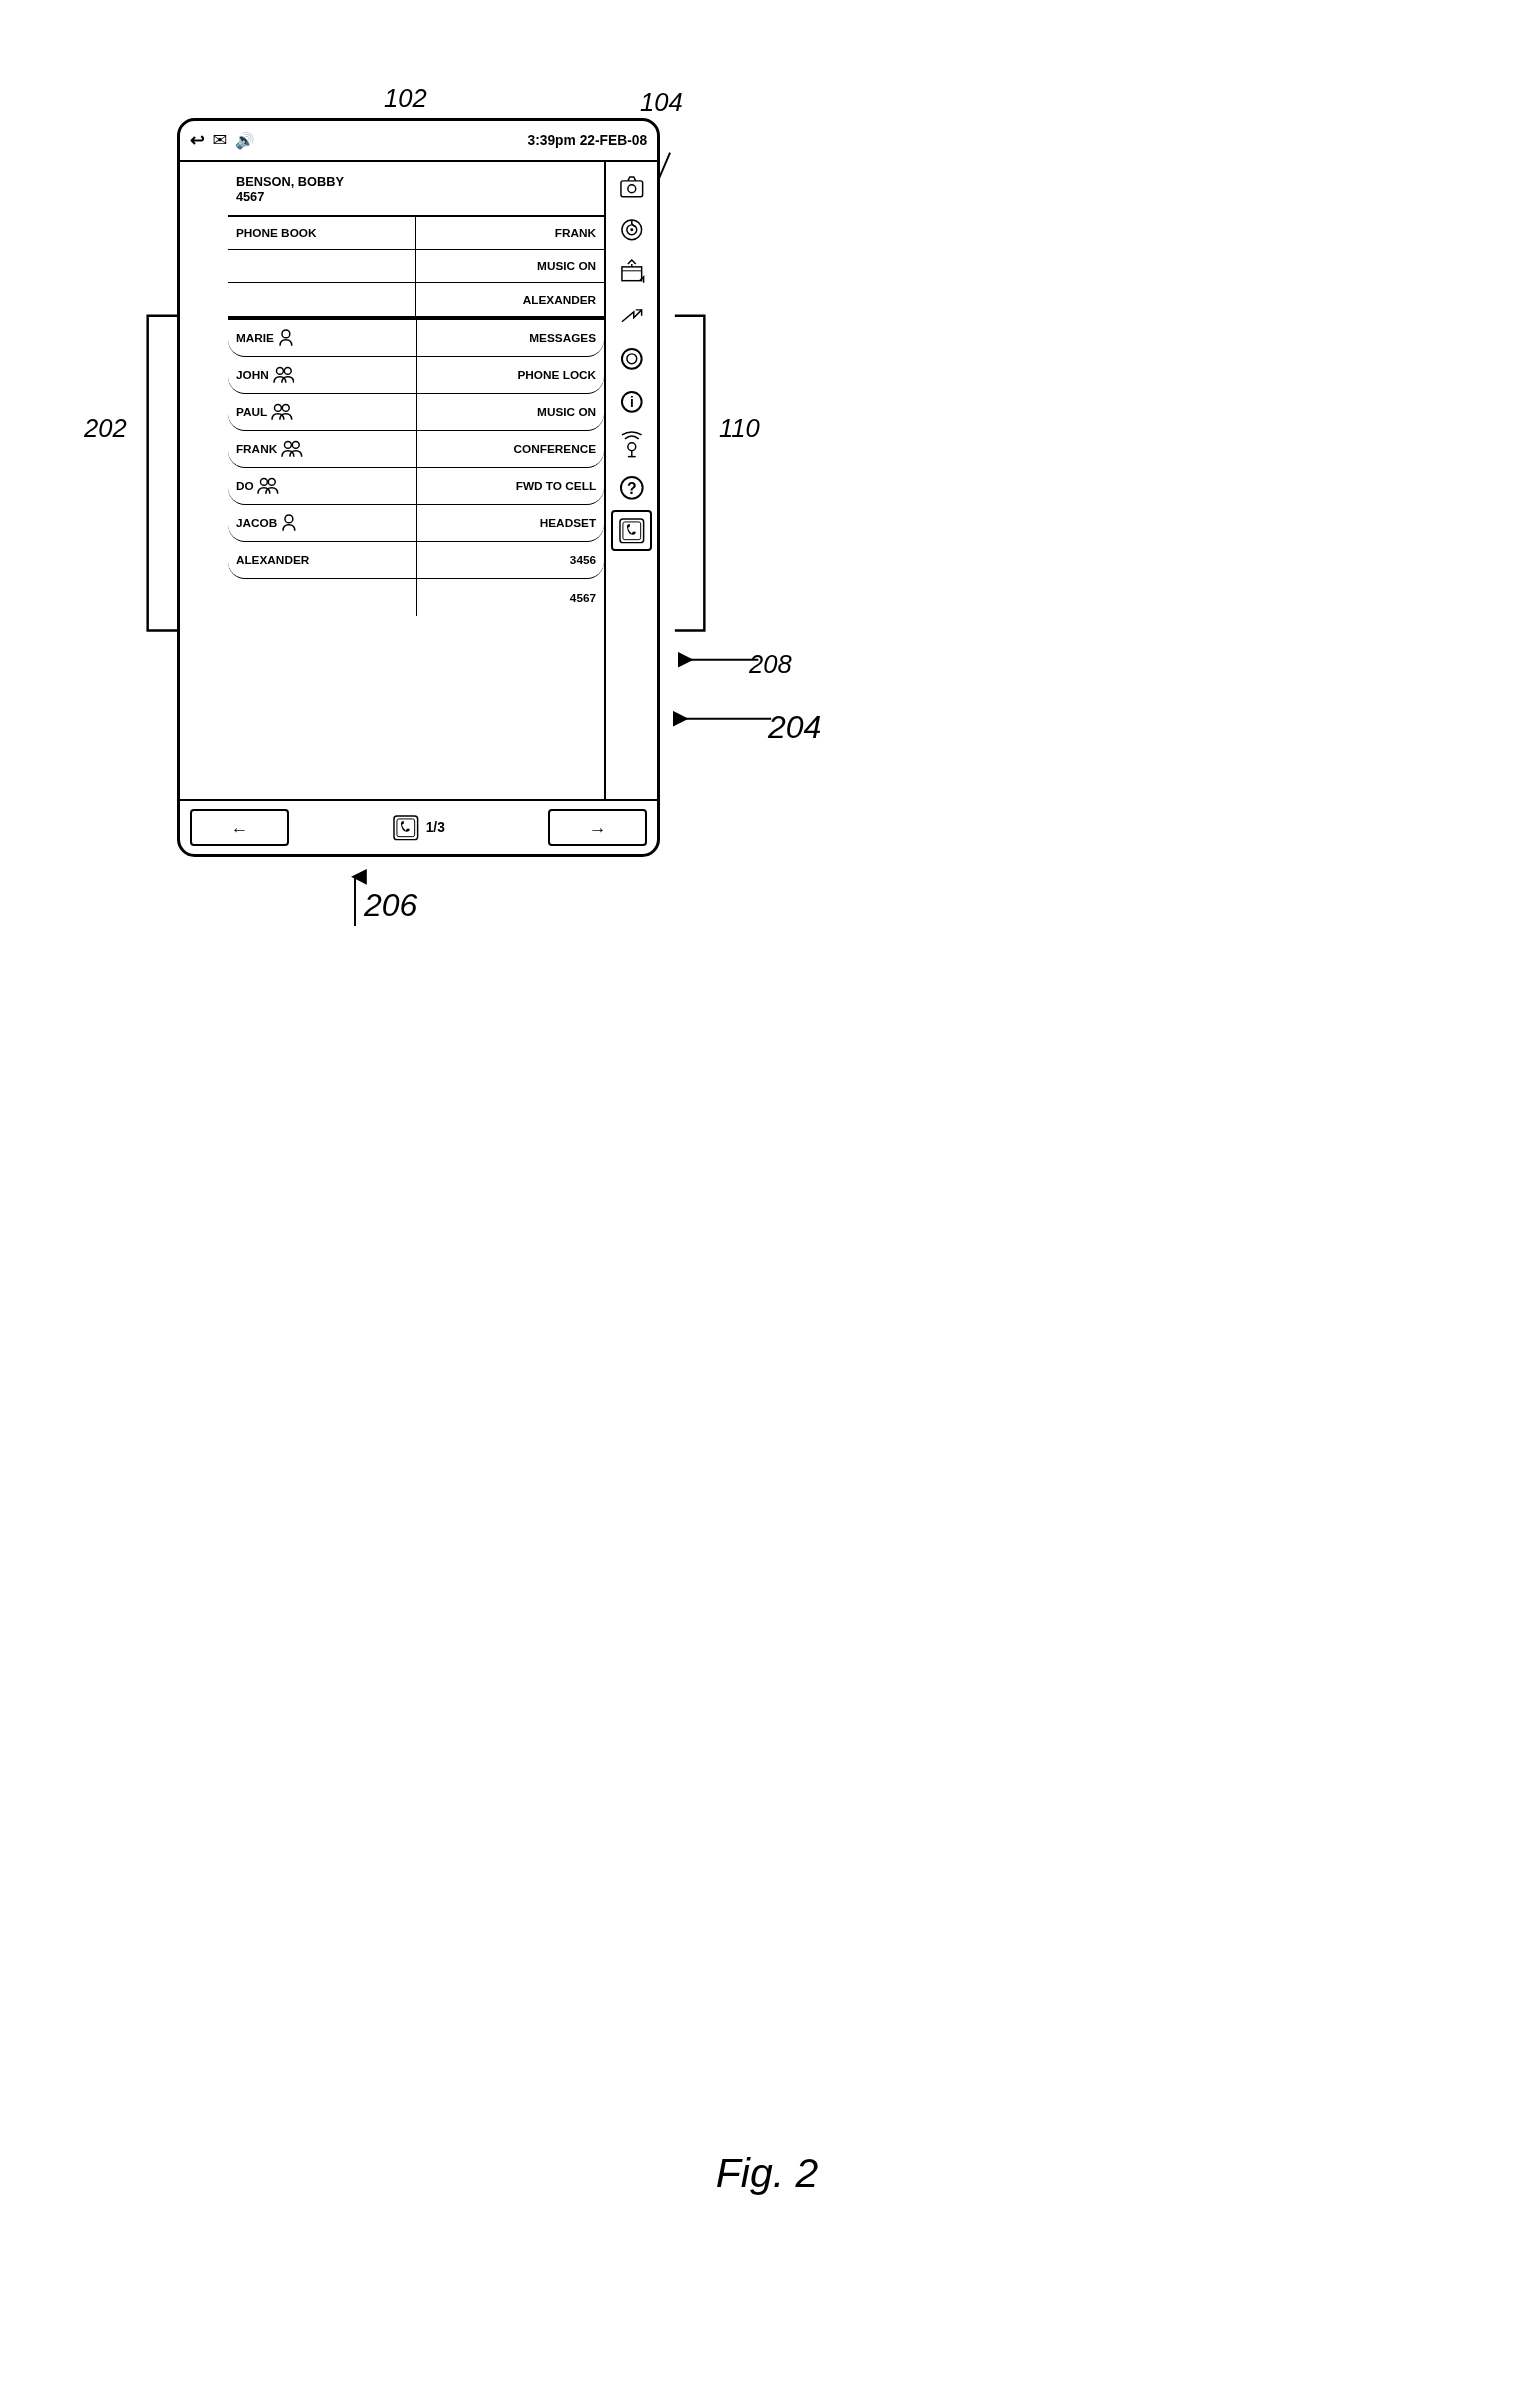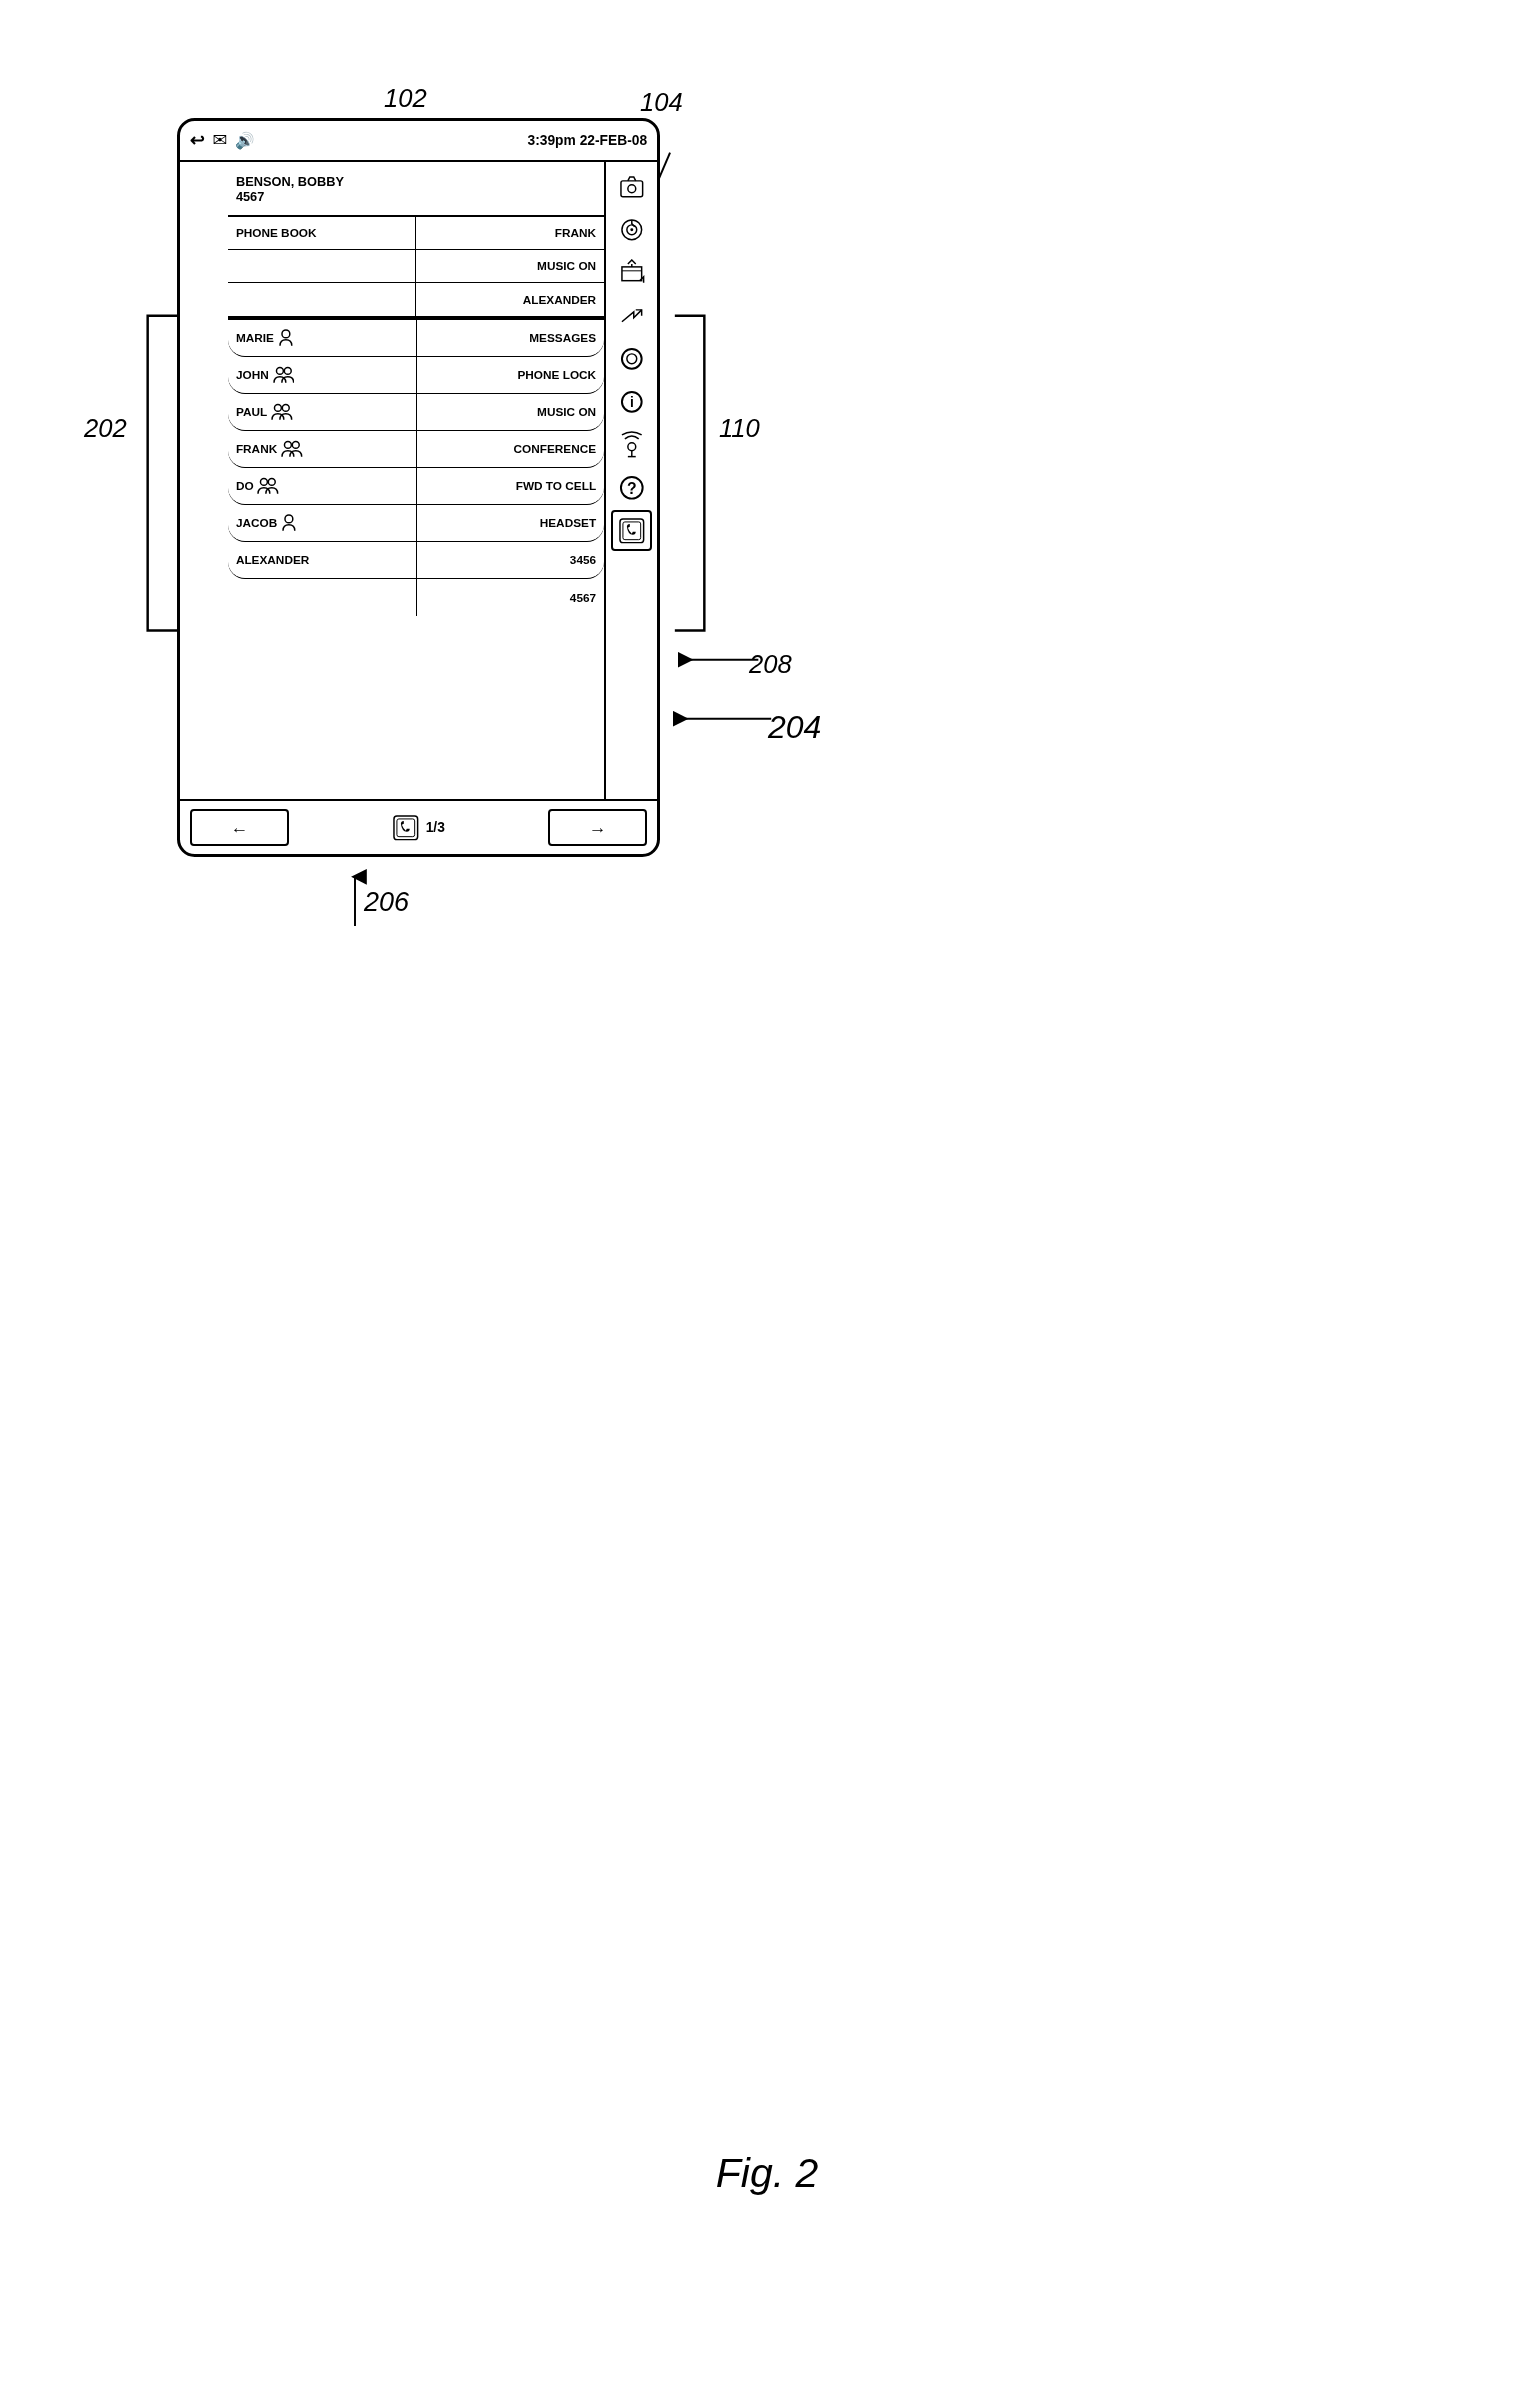--- a/index.html
+++ b/index.html
@@ -485,21 +485,21 @@
   <div style="position:absolute; top:709px; left:768px; font-size:32px; font-style:italic;">204</div>
   <svg style="position:absolute; top:699px; left:655px; width:138px; height:59px; pointer-events:none;" viewBox="0 0 140 60" width="138" height="59">
     <line x1="118" y1="20" x2="30" y2="20" stroke="#000" stroke-width="2" marker-end="url(#arr204)"></line>
     <defs>
         <marker id="arr204" markerWidth="8" markerHeight="8" refX="2" refY="4" orient="auto">
           <path d="M8,0 L0,4 L8,8 Z" fill="#000"></path>
         </marker>
       </defs>
   </svg>
 
-  <div style="position:absolute; top:887px; left:364px; font-size:27px; font-style:italic;">206</div>
+  <div style="position:absolute; top:887px; left:364px; font-size:32px; font-style:italic;">206</div>
   <svg style="position:absolute; top:857px; left:296px; width:118px; height:79px; pointer-events:none;" viewBox="0 0 120 80" width="118" height="79">
     <line x1="60" y1="70" x2="60" y2="20" stroke="#000" stroke-width="2" marker-end="url(#arr206)"></line>
     <defs>
         <marker id="arr206" markerWidth="8" markerHeight="8" refX="4" refY="2" orient="auto">
           <path d="M0,8 L4,0 L8,8 Z" fill="#000"></path>
         </marker>
       </defs>
   </svg>
 
   <div class="fig-label">Fig. 2</div>

